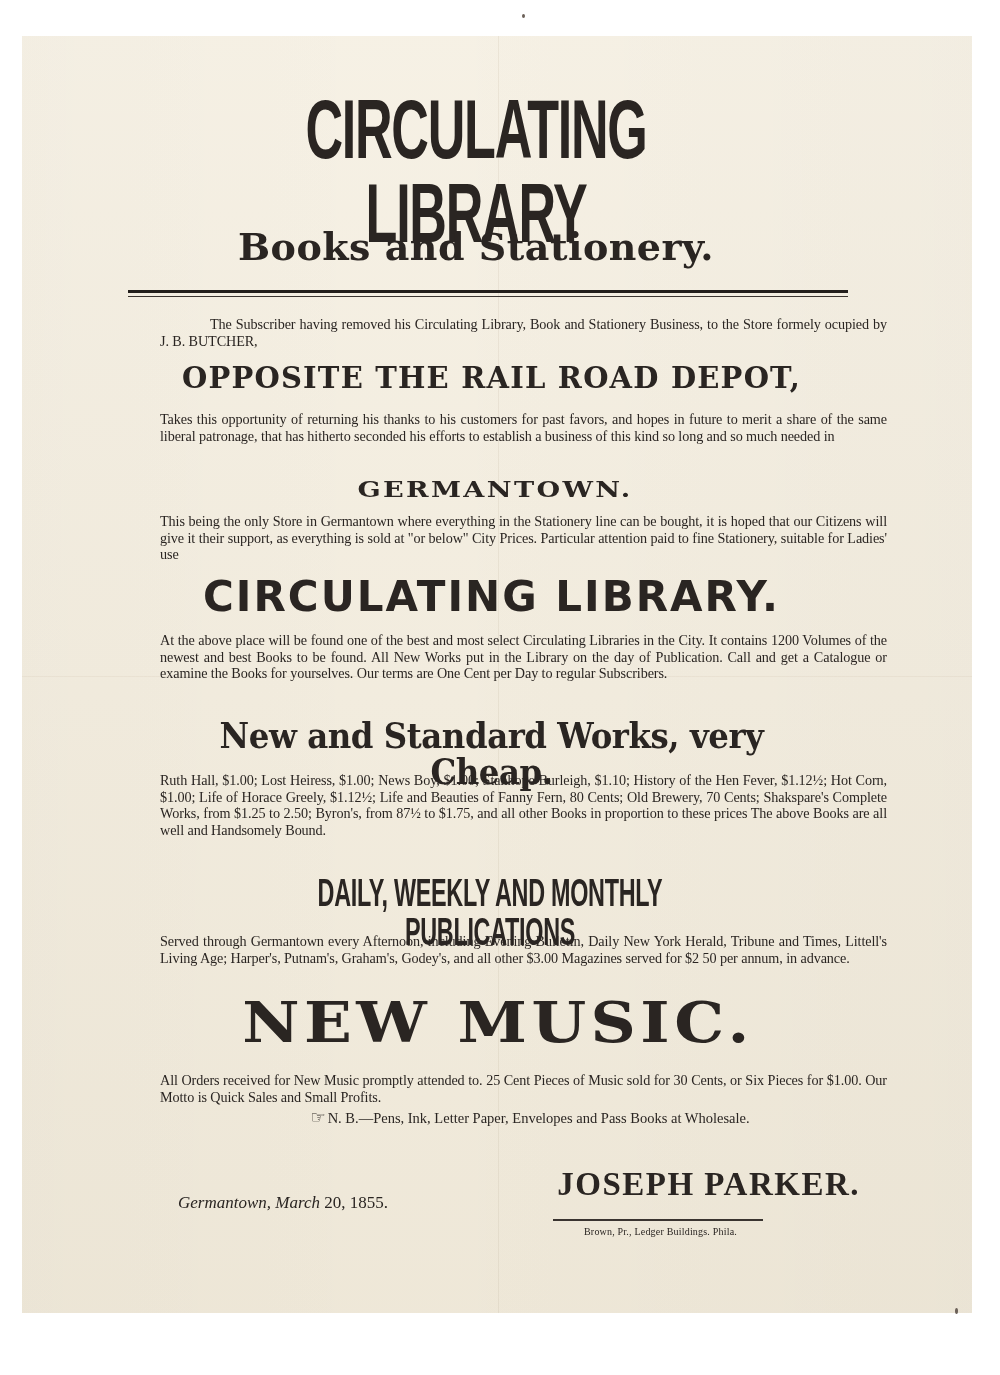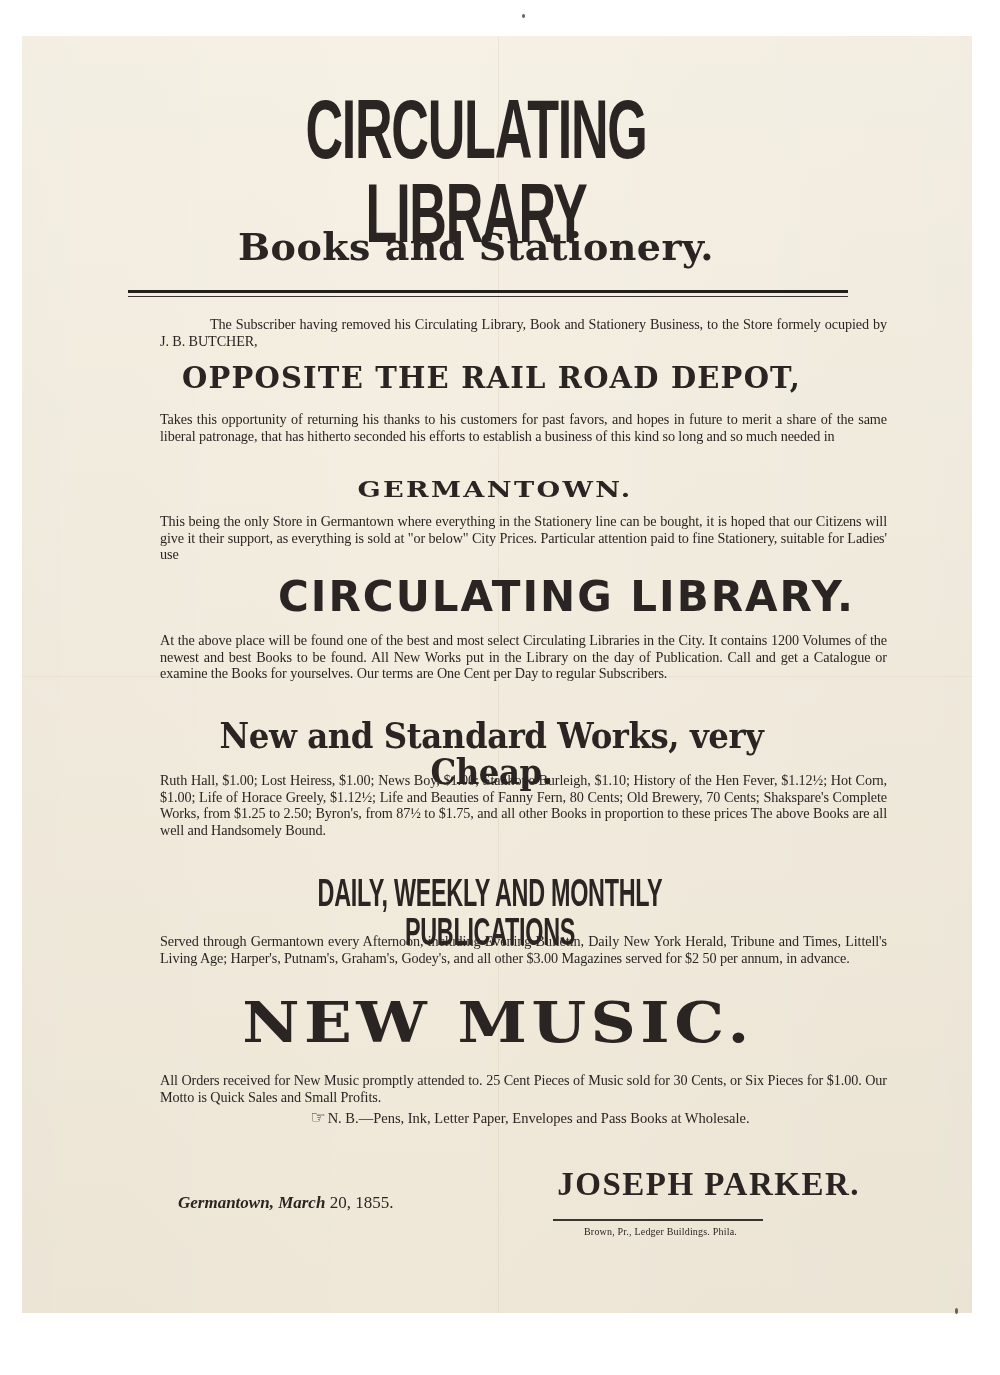--- a/index.html
+++ b/index.html
@@ -46,21 +46,21 @@
     font-family: "DejaVu Serif", serif; font-weight: bold;
     font-size: 29px; letter-spacing: 1.2px; line-height: 1;
   }
   .h-german {
     left: 245px; top: 477px; width: 500px; text-align: center;
     font-family: "DejaVu Serif", serif; font-weight: bold;
     font-size: 23px; letter-spacing: 2px; line-height: 1;
     transform: scaleX(1.18); transform-origin: center top;
   }
   .h-circ2 {
-    left: 128px; top: 576px; width: 727px; text-align: right;
+    left: 128px; top: 576px; width: 727px; text-align: center;
     font-family: "DejaVu Sans", "Liberation Sans", sans-serif; font-weight: bold;
     font-size: 42px; letter-spacing: 2px; line-height: 1;
   }
   .h-new-standard {
     left: 128px; top: 717px; width: 727px; text-align: center;
     font-family: "DejaVu Serif", serif; font-weight: bold;
     font-size: 36px; line-height: 1; letter-spacing: -0.5px;
     transform: scaleX(0.9); transform-origin: center top;
   }
   .h-daily {
@@ -82,21 +82,21 @@
   .nb .hand { font-size: 17px; margin-right: 2px; }
   .signature {
     left: 415px; top: 1142px; width: 445px; text-align: right;
     font-family: Liberation Serif, serif; font-weight: bold;
     font-size: 33px; letter-spacing: 1.5px; line-height: 1; margin-top: 26px;
   }
   .dateline {
     left: 178px; top: 1193px; width: 300px;
     font-family: "Liberation Serif", serif; font-size: 17px;
   }
-  .dateline i { font-style: italic; font-weight: bold; }
+  .dateline i { font-style: italic; }
   .printer-rule { left: 553px; top: 1219px; width: 210px; height: 2px; background: #3a3430; }
   .printer {
     left: 553px; top: 1226px; width: 215px; text-align: center;
     font-family: "Liberation Serif", serif; font-size: 10px; letter-spacing: 0.2px;
   }
   .speck { position:absolute; background:#6b6058; border-radius:50%; }
 </style>
 </head>
 <body>
 

